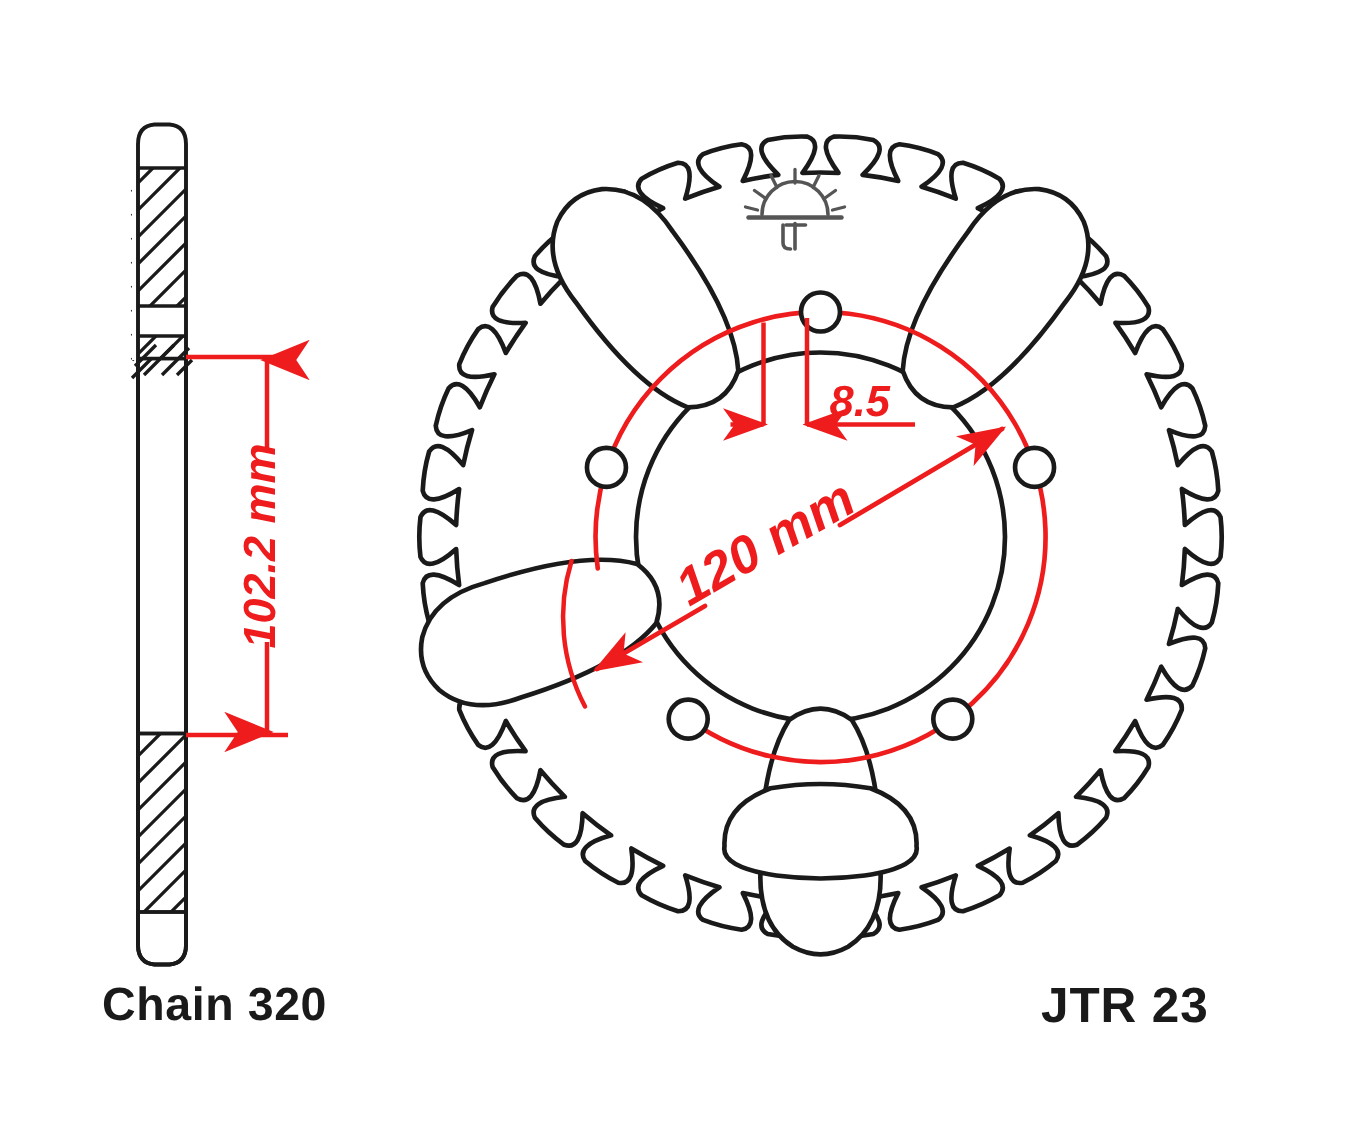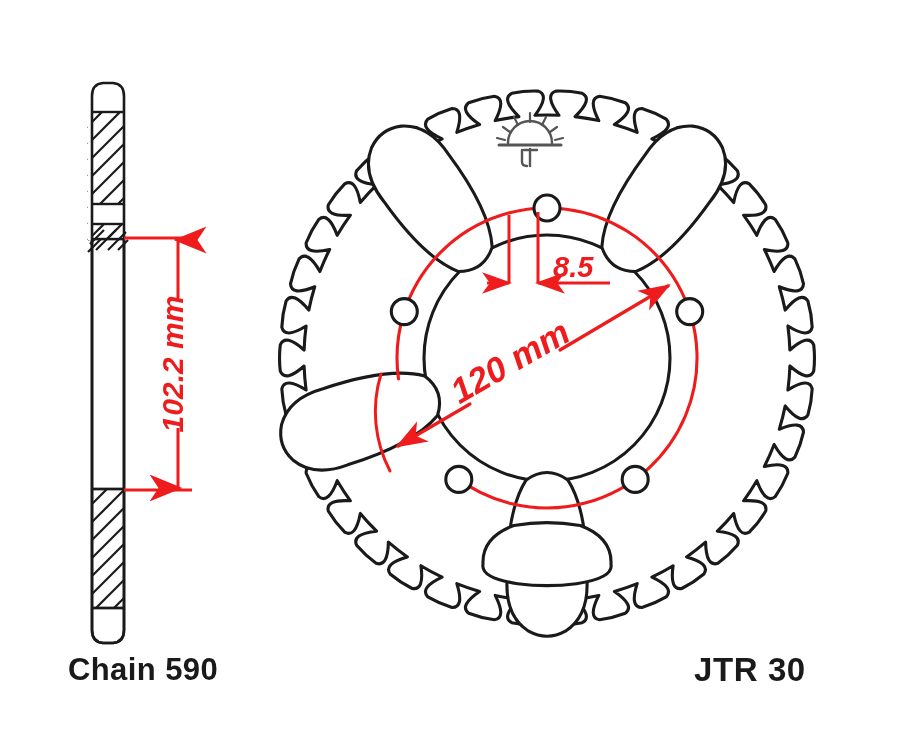--- a/index.html
+++ b/index.html
@@ -241,16 +241,16 @@
       <line x1="503" y1="127" x2="510" y2="132"></line>
       <line x1="557" y1="127" x2="550" y2="132"></line>
       <line x1="497" y1="138" x2="505" y2="140"></line>
       <line x1="563" y1="138" x2="555" y2="140"></line>
       <path d="M522,150 L522,162 M522,162 Q522,166 527,166" stroke-width="2.4"></path>
       <line x1="530" y1="149" x2="530" y2="166" stroke-width="2.4"></line>
       <line x1="524" y1="150" x2="537" y2="150" stroke-width="2.4"></line>
     </g>
   </svg>
 
-  <div class="label-text" id="chain-label">Chain 590</div>
-
-  <div class="label-text" id="part-label">JTR 30</div>
+  <div class="label-text" id="chain-label">Chain 320</div>
+
+  <div class="label-text" id="part-label">JTR 23</div>
 </div>
 
 </body></html>

